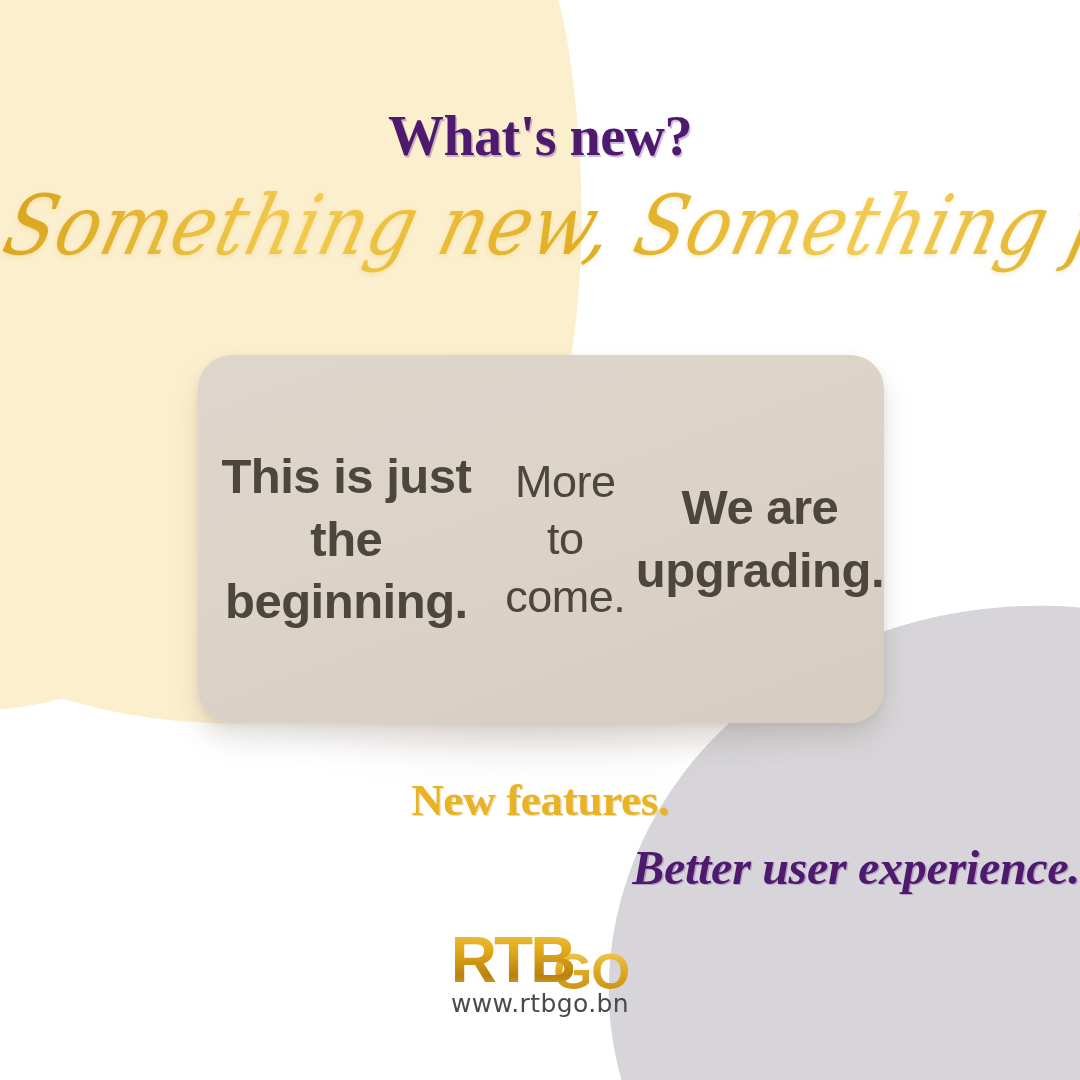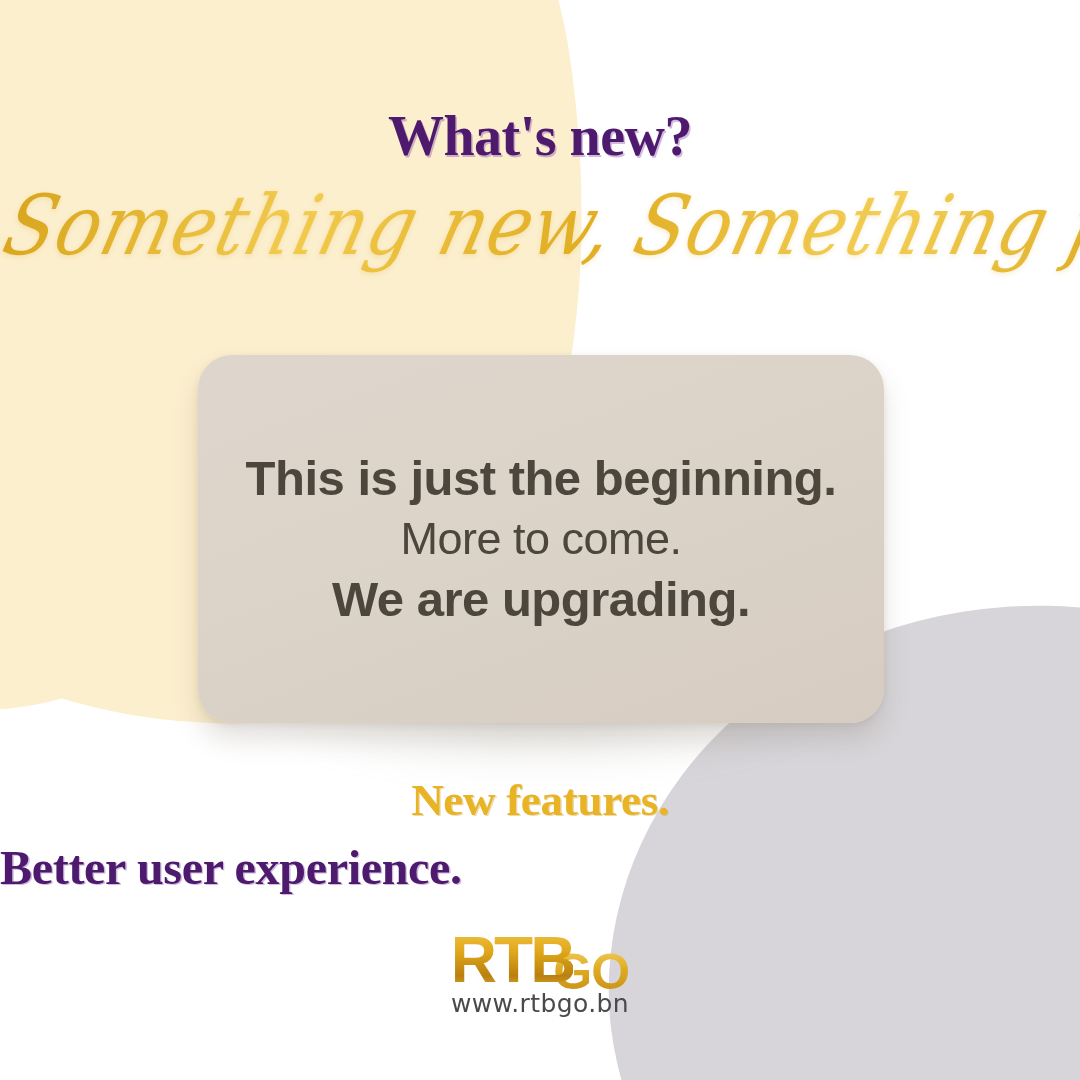--- a/index.html
+++ b/index.html
@@ -120,21 +120,21 @@
     left: 198px;
     top: 355px;
     width: 686px;
     height: 368px;
     background: linear-gradient(160deg, #DED6CC 0%, #DCD3C9 40%, #D6CCC2 100%);
     border-radius: 34px;
     box-shadow: 0 16px 26px rgba(120, 105, 92, 0.20),
                 0 2px 6px rgba(120, 105, 92, 0.12);
     z-index: 6;
     display: flex;
-    flex-direction: column;
+    flex-direction: row;
     align-items: center;
     justify-content: center;
   }
   .card-line {
     font-family: "Liberation Sans", sans-serif;
     color: #4C463C;
     text-align: center;
     line-height: 1.28;
     letter-spacing: -0.5px;
   }
@@ -159,27 +159,28 @@
     font-size: 45px;
     color: #E8B325;
     letter-spacing: -0.3px;
     text-shadow: 1.4px 1.4px 0 rgba(200, 150, 20, 0.35);
   }
   .tagline-purple {
     position: absolute;
     top: 840px;
     left: 0;
     width: 1080px;
-    text-align: left;
+    text-align: right;
     font-family: "Liberation Serif", serif;
     font-weight: bold;
     font-size: 48px;
     color: #4E1A6E;
     letter-spacing: -0.3px;
     text-shadow: 1.4px 1.4px 0 rgba(120, 60, 160, 0.35);
+    font-style: italic;
   }
 
   
   .logo-block {
     position: absolute;
     top: 925px;
     left: 0;
     width: 1080px;
     text-align: center;
   }

